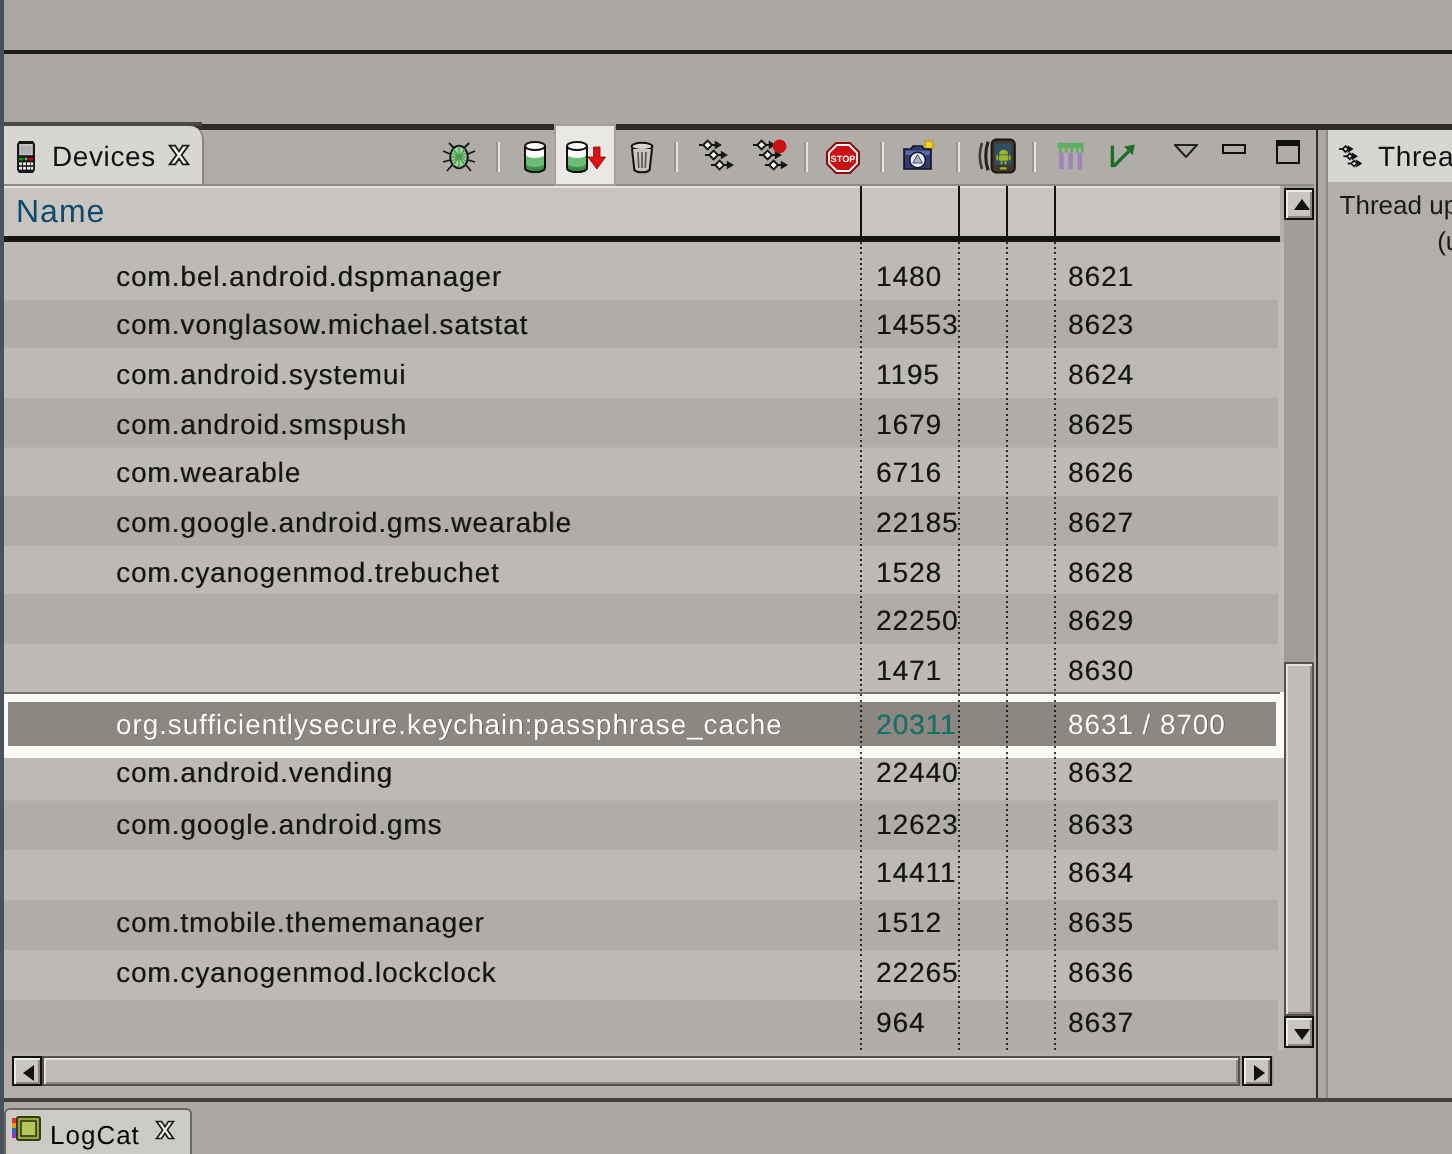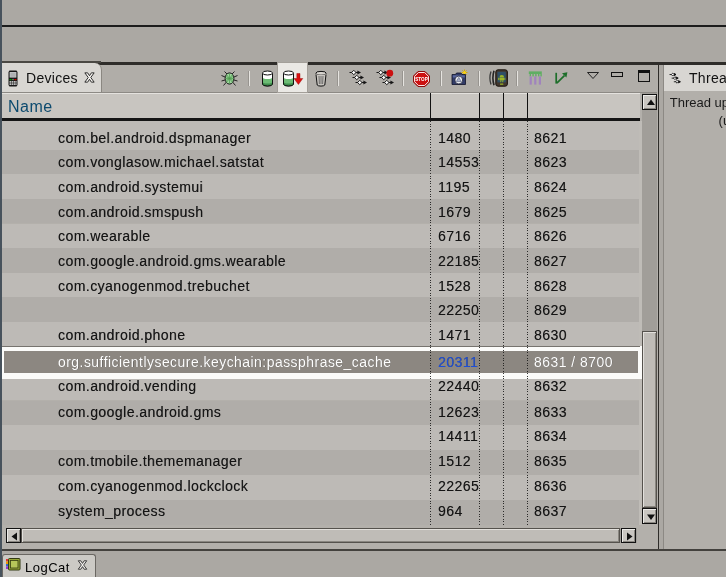--- a/index.html
+++ b/index.html
@@ -245,29 +245,28 @@
 <div class="row" style="top:152.3px;height:24.6px;background:#bdbab6;">
 <span class="rname" style="top:4.75px;">com.cyanogenmod.trebuchet</span>
 <span class="rc2" style="top:4.75px;">1528</span>
 <span class="rc5" style="top:4.75px;">8628</span>
 </div>
 <div class="row" style="top:176.89999999999998px;height:24.6px;background:#b0ada9;">
 <span class="rc2" style="top:4.75px;">22250</span>
 <span class="rc5" style="top:4.75px;">8629</span>
 </div>
 <div class="row" style="top:201.5px;height:23.5px;background:#bdbab6;">
-<span class="rname" style="top:4.75px;">com.android.phone</span>
 <span class="rc2" style="top:4.75px;">1471</span>
 <span class="rc5" style="top:4.75px;">8630</span>
 </div>
 <div class="row" style="top:225.0px;height:33.1px;width:641.5px;background:#fbfbf9;">
 <div style="position:absolute;left:0;top:0.5px;width:640px;height:1px;background:#76736e;"></div>
 <div style="position:absolute;left:4px;top:5.3px;width:633.5px;height:22.7px;background:#8c8781;"></div>
 <span class="rname" style="color:#fff;z-index:2;top:8.5px;">org.sufficientlysecure.keychain:passphrase_cache</span>
-<span class="rc2" style="color:#1d4ed8;z-index:2;top:8.5px;">20311</span>
+<span class="rc2" style="color:#0f766e;z-index:2;top:8.5px;">20311</span>
 <span class="rc5" style="color:#fff;z-index:2;top:8.5px;">8631 / 8700</span>
 </div>
 <div class="row" style="top:258.1px;height:21.9px;background:#bdbab6;">
 <span class="rname" style="top:-0.35px;">com.android.vending</span>
 <span class="rc2" style="top:-0.35px;">22440</span>
 <span class="rc5" style="top:-0.35px;">8632</span>
 </div>
 <div class="row" style="top:280.0px;height:24.2px;background:#b0ada9;">
 <span class="rname" style="top:3.25px;">com.google.android.gms</span>
 <span class="rc2" style="top:3.25px;">12623</span>
@@ -281,21 +280,20 @@
 <span class="rname" style="top:3.7px;">com.tmobile.thememanager</span>
 <span class="rc2" style="top:3.7px;">1512</span>
 <span class="rc5" style="top:3.7px;">8635</span>
 </div>
 <div class="row" style="top:354.4px;height:25px;background:#bdbab6;">
 <span class="rname" style="top:3.25px;">com.cyanogenmod.lockclock</span>
 <span class="rc2" style="top:3.25px;">22265</span>
 <span class="rc5" style="top:3.25px;">8636</span>
 </div>
 <div class="row" style="top:379.4px;height:24.7px;background:#b0ada9;">
-<span class="rname" style="top:3.25px;">system_process</span>
 <span class="rc2" style="top:3.25px;">964</span>
 <span class="rc5" style="top:3.25px;">8637</span>
 </div>
 </div>
 
 <div class="abs dotline" style="left:430px;top:120.5px;height:404px;"></div>
 <div class="abs dotline" style="left:479px;top:120.5px;height:404px;"></div>
 <div class="abs dotline" style="left:503px;top:120.5px;height:404px;"></div>
 <div class="abs dotline" style="left:527px;top:120.5px;height:404px;"></div>
 

